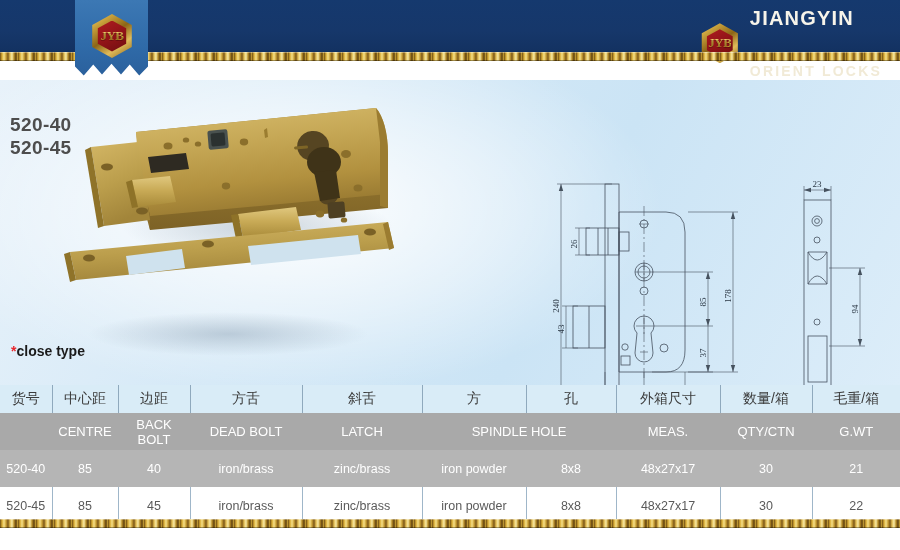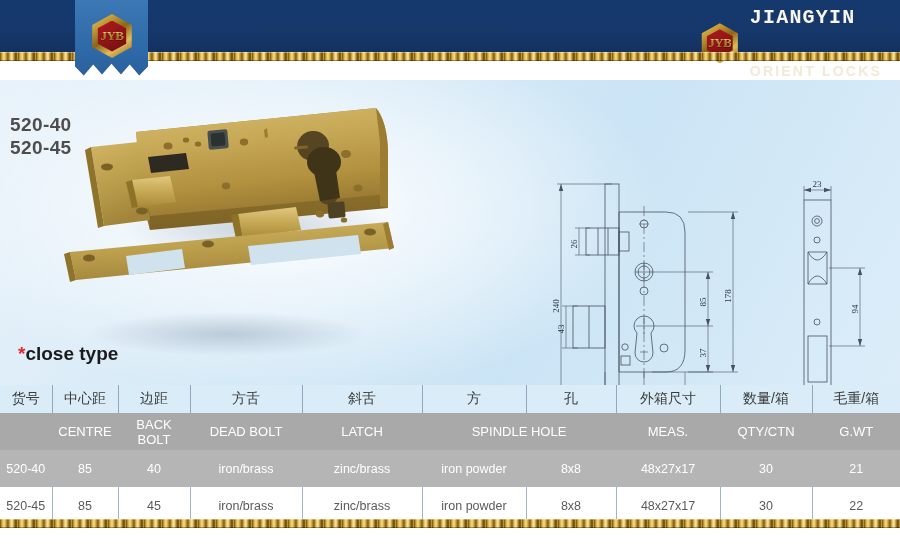--- a/index.html
+++ b/index.html
@@ -56,21 +56,21 @@
     -webkit-background-clip:text; background-clip:text; color:transparent;
     text-shadow:0 1px 0 rgba(0,0,0,.25);
   }
   .ribbon .emblem { top:14px; left:14px; }
 
   .brand { position:absolute; right:18px; top:8px; display:flex; align-items:center; gap:9px; }
   .brand .emblem { position:relative; width:42px; height:40px; }
   .brand .emblem-inner { width:30px; height:28px; }
   .brand-names { line-height:1.02; }
   .brand-line1 {
-    font-family:Liberation Mono, monospace;
+    font-family:Liberation Sans, sans-serif;
     font-size:20px; font-weight:bold; color:#f7f4ea; letter-spacing:1.2px;
   }
   .brand-line2 {
     font-family:Liberation Sans, sans-serif;
     font-size:14px; font-weight:bold; color:#f1ead6; letter-spacing:2.2px;margin-top:36px;
   }
 
   
   .panel {
     position:absolute; top:80px; left:0; width:900px; height:305px;
@@ -78,22 +78,22 @@
       radial-gradient(ellipse 520px 260px at 32% 42%, #ffffff 0%, rgba(255,255,255,.45) 42%, rgba(255,255,255,0) 72%),
       linear-gradient(118deg,#e8f2fa 0%,#d5e9f7 35%,#cbe4f5 62%,#dcedf9 100%);
   }
 
   .model-no {
     position:absolute; left:10px; top:33px;
     font-size:19px; font-weight:bold; color:#4d4d4d; line-height:1.22;
     letter-spacing:.4px;
   }
   .close-type {
-    position:absolute; left:18px; top:263px;
-    font-size:19px; font-weight:bold; color:#1a1a1a;
+    position:absolute; left:11px; top:263px;
+    font-size:14px; font-weight:bold; color:#1a1a1a;
   }
   .close-type .star { color:#e8262c; }
 
   
   .photo { position:absolute; left:58px; top:22px; width:360px; height:270px; }
 
   
   .ab-table {
     position:absolute; left:432px; top:320px;
     border-collapse:collapse;

